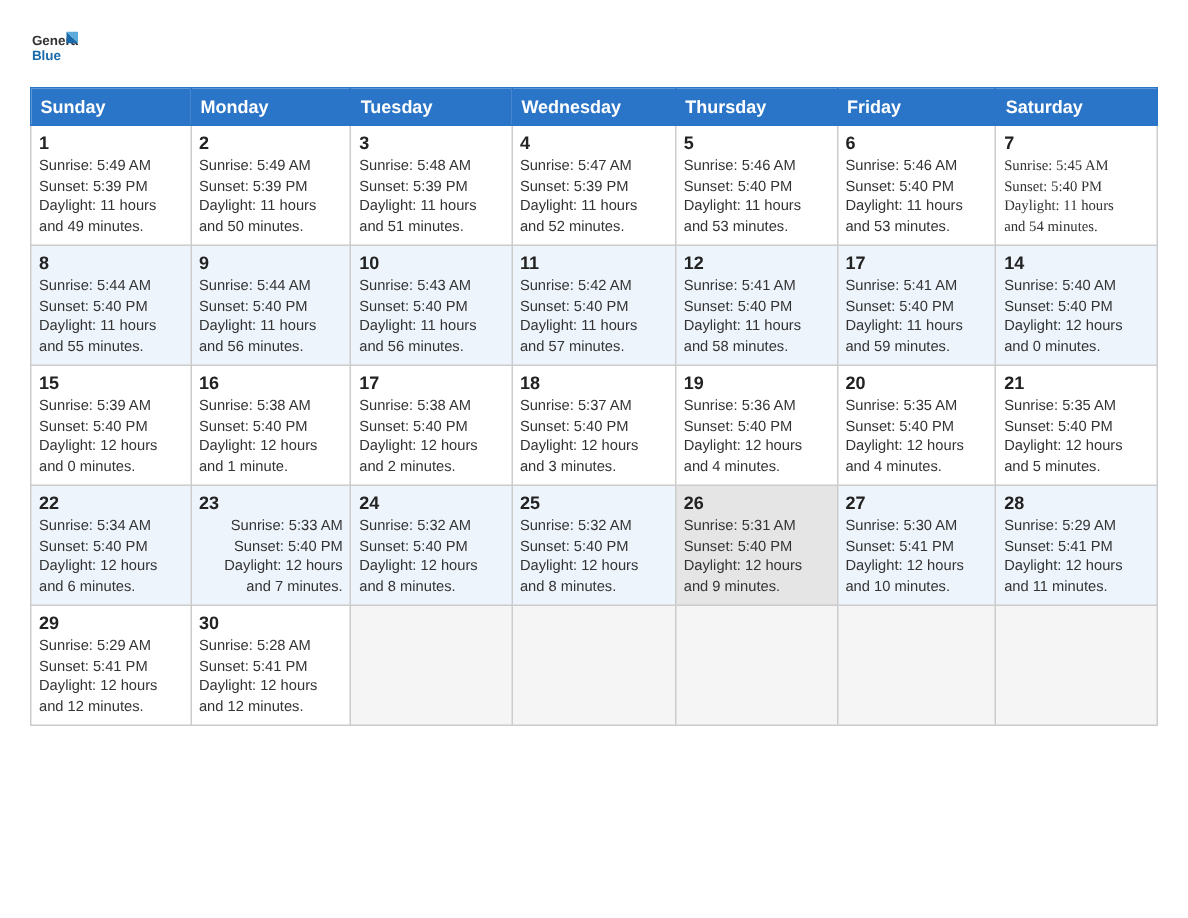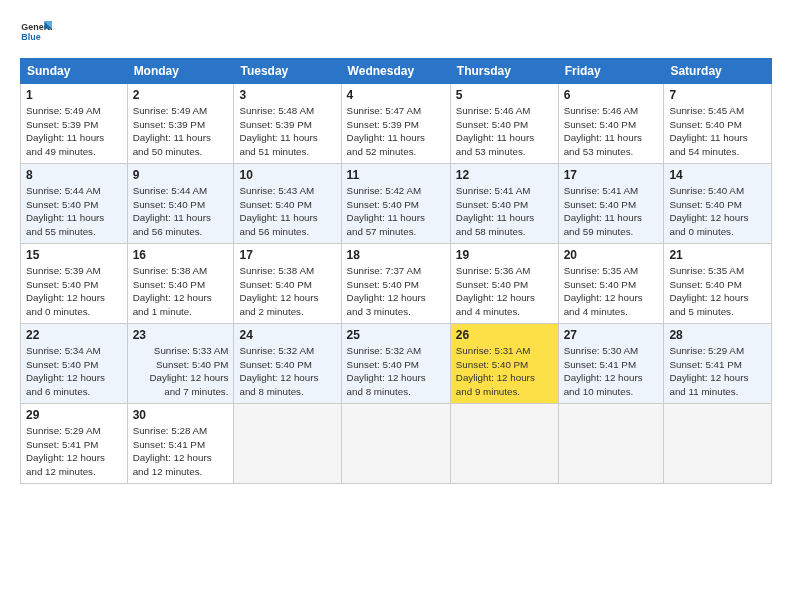--- a/index.html
+++ b/index.html
@@ -160,21 +160,21 @@
           </td>
           <td style="background: rgb(255, 255, 255);">
             <span class="day-num">6</span>
             <div class="day-info" style="white-space: pre-line;">Sunrise: 5:46 AM
 Sunset: 5:40 PM
 Daylight: 11 hours
 and 53 minutes.</div>
           </td>
           <td style="background: rgb(255, 255, 255);">
             <span class="day-num">7</span>
-            <div class="day-info" style="white-space: pre-line;">Sunrise: 5:45 AM
+            <div class="day-info" style="white-space: pre-line; font-family: Liberation Serif, serif;">Sunrise: 5:45 AM
 Sunset: 5:40 PM
 Daylight: 11 hours
 and 54 minutes.</div>
           </td>
         </tr>
         <tr>
           <td style="background: rgb(238, 244, 252);">
             <span class="day-num">8</span>
             <div class="day-info" style="white-space: pre-line;">Sunrise: 5:44 AM
 Sunset: 5:40 PM
@@ -241,21 +241,21 @@
           </td>
           <td style="background: rgb(255, 255, 255);">
             <span class="day-num">17</span>
             <div class="day-info" style="white-space: pre-line;">Sunrise: 5:38 AM
 Sunset: 5:40 PM
 Daylight: 12 hours
 and 2 minutes.</div>
           </td>
           <td style="background: rgb(255, 255, 255);">
             <span class="day-num">18</span>
-            <div class="day-info" style="white-space: pre-line;">Sunrise: 7:37 AM
+            <div class="day-info" style="white-space: pre-line;">Sunrise: 5:37 AM
 Sunset: 5:40 PM
 Daylight: 12 hours
 and 3 minutes.</div>
           </td>
           <td style="background: rgb(255, 255, 255); margin-top: 45px;">
             <span class="day-num">19</span>
             <div class="day-info" style="white-space: pre-line;">Sunrise: 5:36 AM
 Sunset: 5:40 PM
 Daylight: 12 hours
 and 4 minutes.</div>
@@ -297,21 +297,21 @@
 Daylight: 12 hours
 and 8 minutes.</div>
           </td>
           <td style="background: rgb(238, 244, 252);">
             <span class="day-num">25</span>
             <div class="day-info" style="white-space: pre-line;">Sunrise: 5:32 AM
 Sunset: 5:40 PM
 Daylight: 12 hours
 and 8 minutes.</div>
           </td>
-          <td style="background: #fde047;">
+          <td style="background: #e5e5e5;">
             <span class="day-num">26</span>
             <div class="day-info" style="white-space: pre-line;">Sunrise: 5:31 AM
 Sunset: 5:40 PM
 Daylight: 12 hours
 and 9 minutes.</div>
           </td>
           <td style="background: rgb(238, 244, 252);">
             <span class="day-num">27</span>
             <div class="day-info" style="white-space: pre-line;">Sunrise: 5:30 AM
 Sunset: 5:41 PM

